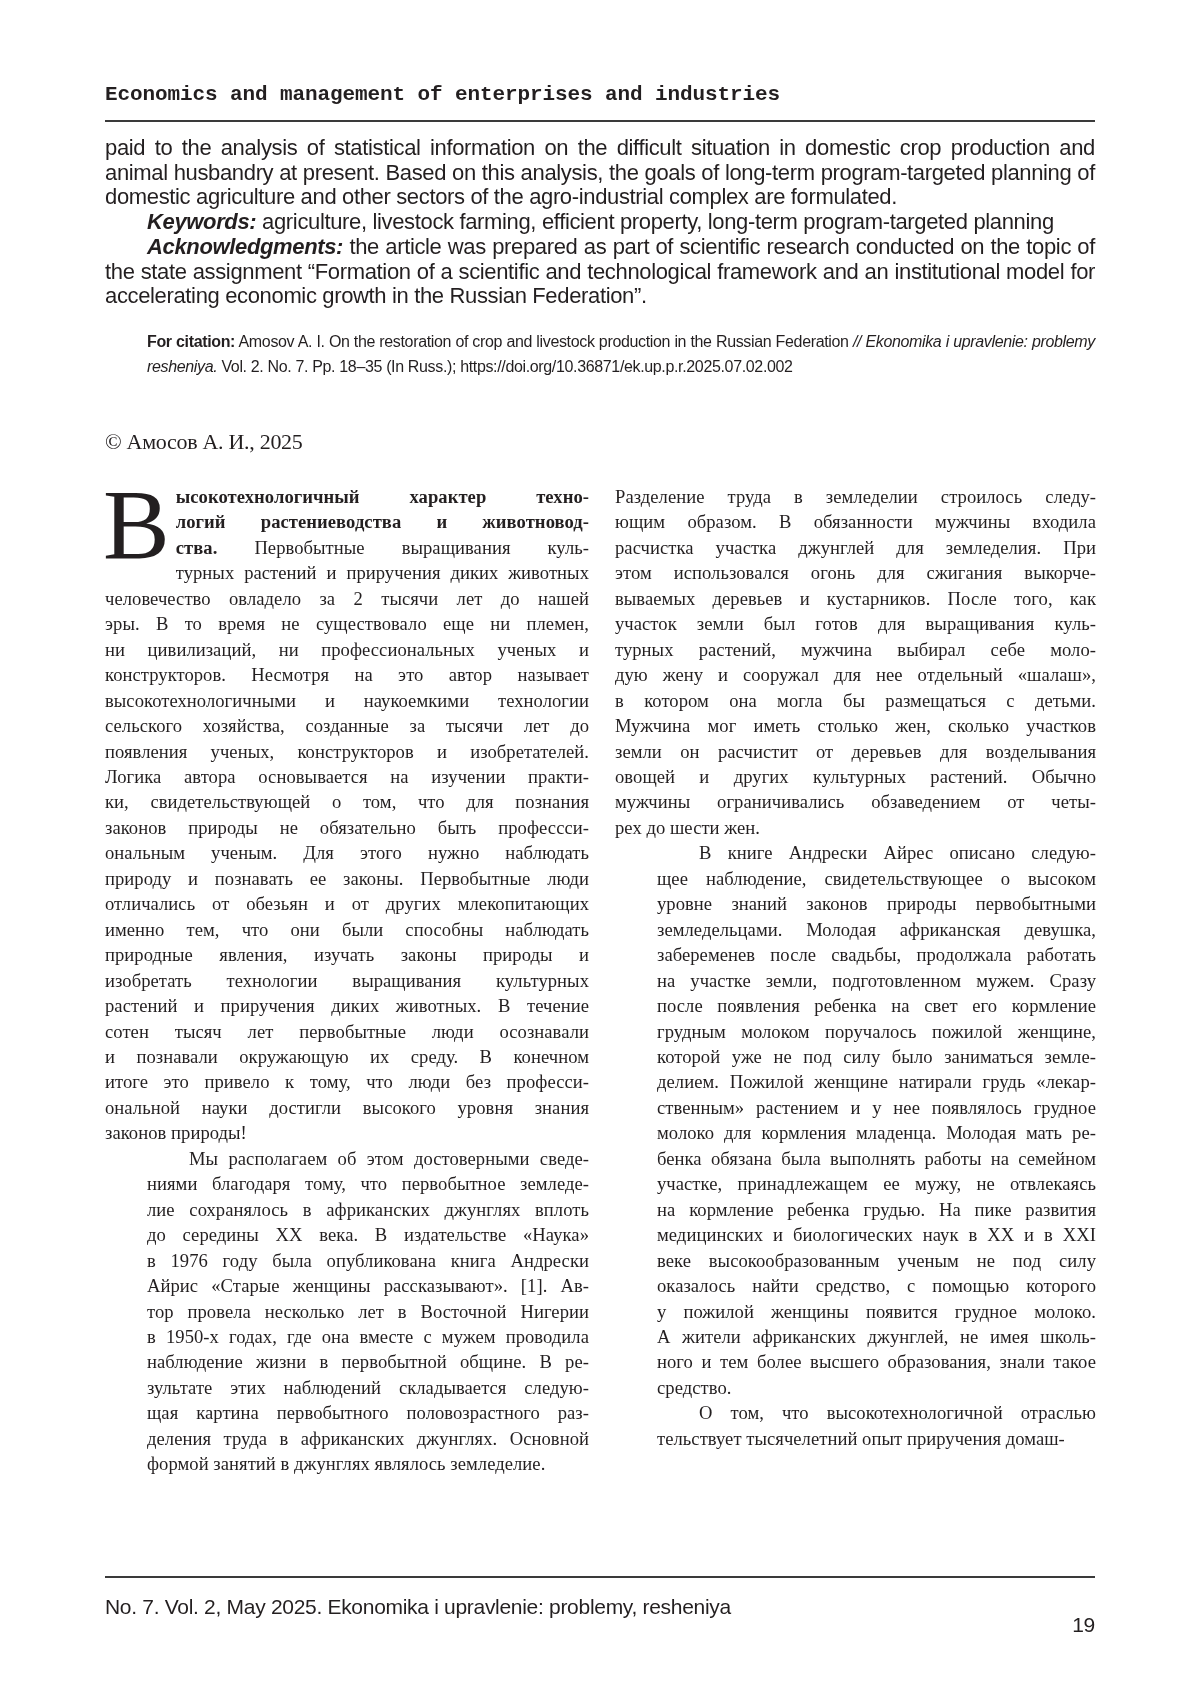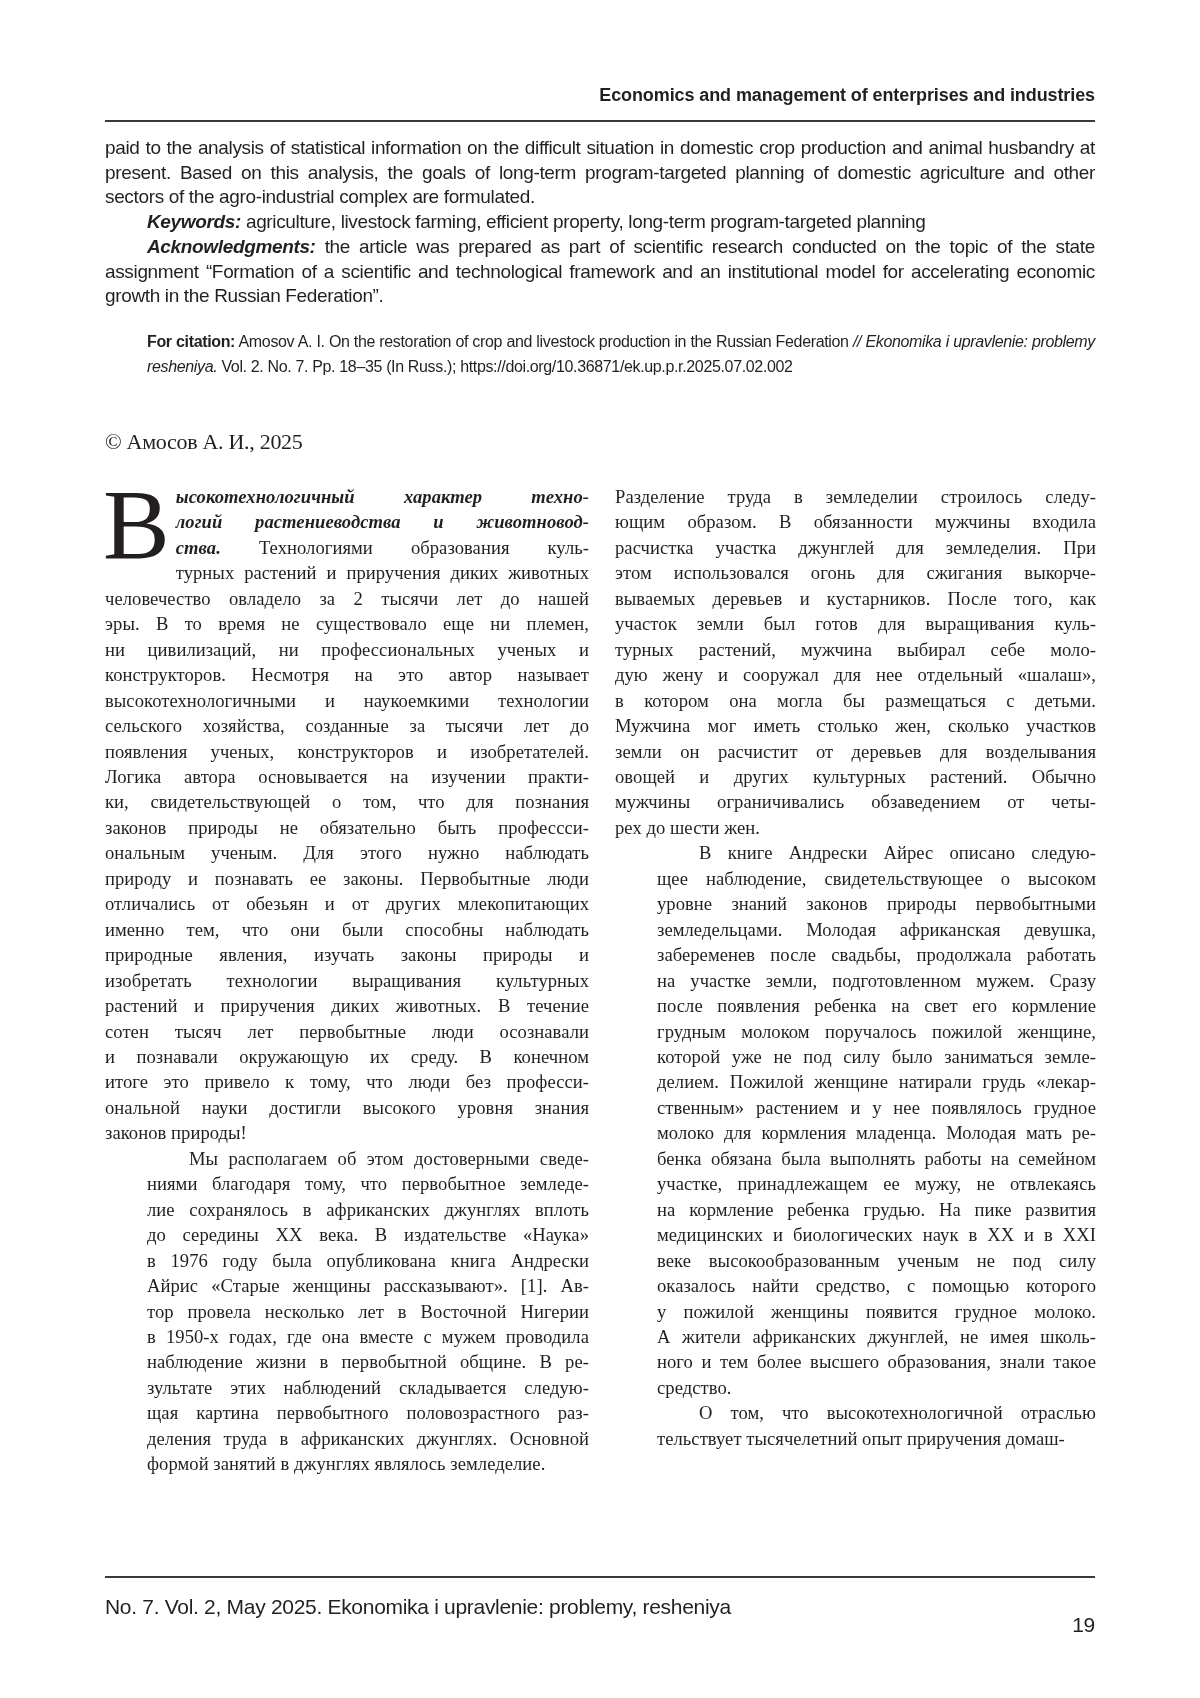--- a/index.html
+++ b/index.html
@@ -8,45 +8,44 @@
       height: 1698px;
       position: relative;
       overflow: hidden;
       color: #231f20;
     }
     .page-header {
       position: absolute;
       left: 105px;
       top: 82px;
       width: 990px;
-      text-align: right;
-      font-family: Liberation Sans, sans-serif;
+      font-family: Liberation Mono, monospace;
       font-weight: bold;
-      font-size: 18px;
+      font-size: 21px;
       line-height: 26px;
       letter-spacing: -0.1px;
       white-space: nowrap;
     }
     .rule {
       position: absolute;
       left: 105px;
       width: 990px;
       height: 2px;
       background: #3a3a3a;
     }
     .rule.top { top: 120px; }
     .rule.bottom { top: 1576px; }
 
     .abstract {
       position: absolute;
       left: 105px;
       top: 136px;
       width: 990px;
       font-family: "Liberation Sans", sans-serif;
-      font-size: 19px;
+      font-size: 22px;
       line-height: 24.7px;
       text-align: justify;
       letter-spacing: -0.35px;
     }
     .abstract p { margin: 0; }
     .abstract .indent { text-indent: 42px; }
     .abstract .lead { font-weight: bold; font-style: italic; }
 
     .citation {
       position: absolute;
@@ -93,21 +92,21 @@
     .dropcap {
       float: left;
       font-family: "Liberation Serif", serif;
       font-size: 100px;
       line-height: 72px;
       height: 74px;
       margin: 3px 6px 0 -2px;
       padding-top: 2px;
       color: #231f20;
     }
-    .lead-italic { font-weight: bold; font-style: italic; }
+    .lead-italic { font-weight: bold; }
 
     .footer {
       position: absolute;
       left: 105px;
       top: 1594px;
       width: 990px;
       font-family: "Liberation Sans", sans-serif;
       font-size: 21px;
       line-height: 26px;
       letter-spacing: -0.3px;
@@ -131,21 +130,21 @@
   <p><span class="lead">For citation:</span><span> Amosov A. I. On the restoration of crop and livestock production in the Russian Federation </span><span class="journal">// Ekonomika i upravlenie: problemy resheniya.</span><span> Vol. 2. No. 7. Pp. 18–35 (In Russ.); https://doi.org/10.36871/ek.up.p.r.2025.07.02.002</span></p>
 </div>
 
 <div class="copyright">© Амосов А. И., 2025</div>
 
 <div class="column left">
   <p>
     <span class="dropcap">В</span>
     <span class="line lead-italic">ысокотехнологичный характер техно-</span>
     <span class="line lead-italic">логий растениеводства и животновод-</span>
-    <span class="line"><span class="lead-italic">ства.</span><span> Технологиями образования куль-</span></span>
+    <span class="line"><span class="lead-italic">ства.</span><span> Первобытные выращивания куль-</span></span>
     <span id="left-p1-lines"><span class="line">турных растений и приручения диких животных</span><span class="line">человечество овладело за 2 тысячи лет до нашей</span><span class="line">эры. В то время не существовало еще ни племен,</span><span class="line">ни цивилизаций, ни профессиональных ученых и</span><span class="line">конструкторов. Несмотря на это автор называет</span><span class="line">высокотехнологичными и наукоемкими технологии</span><span class="line">сельского хозяйства, созданные за тысячи лет до</span><span class="line">появления ученых, конструкторов и изобретателей.</span><span class="line">Логика автора основывается на изучении практи-</span><span class="line">ки, свидетельствующей о том, что для познания</span><span class="line">законов природы не обязательно быть профессси-</span><span class="line">ональным ученым. Для этого нужно наблюдать</span><span class="line">природу и познавать ее законы. Первобытные люди</span><span class="line">отличались от обезьян и от других млекопитающих</span><span class="line">именно тем, что они были способны наблюдать</span><span class="line">природные явления, изучать законы природы и</span><span class="line">изобретать технологии выращивания культурных</span><span class="line">растений и приручения диких животных. В течение</span><span class="line">сотен тысяч лет первобытные люди осознавали</span><span class="line">и познавали окружающую их среду. В конечном</span><span class="line">итоге это привело к тому, что люди без професси-</span><span class="line">ональной науки достигли высокого уровня знания</span><span class="line last">законов природы!</span></span>
   </p>
   <p class="indent"><span id="left-p2-lines"><span class="line" style="padding-left: 42px;">Мы располагаем об этом достоверными сведе-</span><span class="line">ниями благодаря тому, что первобытное земледе-</span><span class="line">лие сохранялось в африканских джунглях вплоть</span><span class="line">до середины XX века. В издательстве «Наука»</span><span class="line">в 1976 году была опубликована книга Андрески</span><span class="line">Айрис «Старые женщины рассказывают». [1]. Ав-</span><span class="line">тор провела несколько лет в Восточной Нигерии</span><span class="line">в 1950-х годах, где она вместе с мужем проводила</span><span class="line">наблюдение жизни в первобытной общине. В ре-</span><span class="line">зультате этих наблюдений складывается следую-</span><span class="line">щая картина первобытного половозрастного раз-</span><span class="line">деления труда в африканских джунглях. Основной</span><span class="line last">формой занятий в джунглях являлось земледелие.</span></span></p>
 </div>
 
 <div class="column right">
   <p><span id="right-p1-lines"><span class="line">Разделение труда в земледелии строилось следу-</span><span class="line">ющим образом. В обязанности мужчины входила</span><span class="line">расчистка участка джунглей для земледелия. При</span><span class="line">этом использовался огонь для сжигания выкорче-</span><span class="line">вываемых деревьев и кустарников. После того, как</span><span class="line">участок земли был готов для выращивания куль-</span><span class="line">турных растений, мужчина выбирал себе моло-</span><span class="line">дую жену и сооружал для нее отдельный «шалаш»,</span><span class="line">в котором она могла бы размещаться с детьми.</span><span class="line">Мужчина мог иметь столько жен, сколько участков</span><span class="line">земли он расчистит от деревьев для возделывания</span><span class="line">овощей и других культурных растений. Обычно</span><span class="line">мужчины ограничивались обзаведением от четы-</span><span class="line last">рех до шести жен.</span></span></p>
   <p class="indent"><span id="right-p2-lines"><span class="line" style="padding-left: 42px;">В книге Андрески Айрес описано следую-</span><span class="line">щее наблюдение, свидетельствующее о высоком</span><span class="line">уровне знаний законов природы первобытными</span><span class="line">земледельцами. Молодая африканская девушка,</span><span class="line">забеременев после свадьбы, продолжала работать</span><span class="line">на участке земли, подготовленном мужем. Сразу</span><span class="line">после появления ребенка на свет его кормление</span><span class="line">грудным молоком поручалось пожилой женщине,</span><span class="line">которой уже не под силу было заниматься земле-</span><span class="line">делием. Пожилой женщине натирали грудь «лекар-</span><span class="line">ственным» растением и у нее появлялось грудное</span><span class="line">молоко для кормления младенца. Молодая мать ре-</span><span class="line">бенка обязана была выполнять работы на семейном</span><span class="line">участке, принадлежащем ее мужу, не отвлекаясь</span><span class="line">на кормление ребенка грудью. На пике развития</span><span class="line">медицинских и биологических наук в XX и в XXI</span><span class="line">веке высокообразованным ученым не под силу</span><span class="line">оказалось найти средство, с помощью которого</span><span class="line">у пожилой женщины появится грудное молоко.</span><span class="line">А жители африканских джунглей, не имея школь-</span><span class="line">ного и тем более высшего образования, знали такое</span><span class="line last">средство.</span></span></p>
   <p class="indent"><span id="right-p3-lines"><span class="line" style="padding-left: 42px;">О том, что высокотехнологичной отраслью</span><span class="line last">тельствует тысячелетний опыт приручения домаш-</span></span></p>
 </div>

